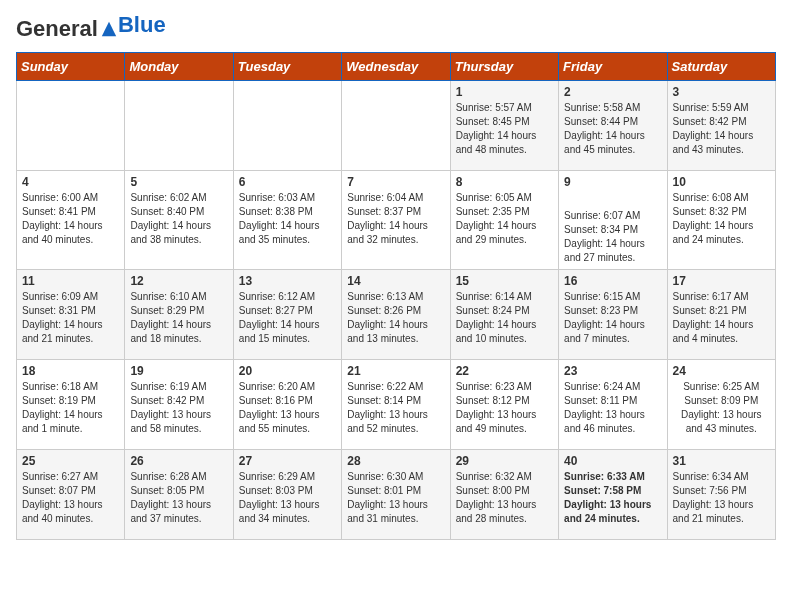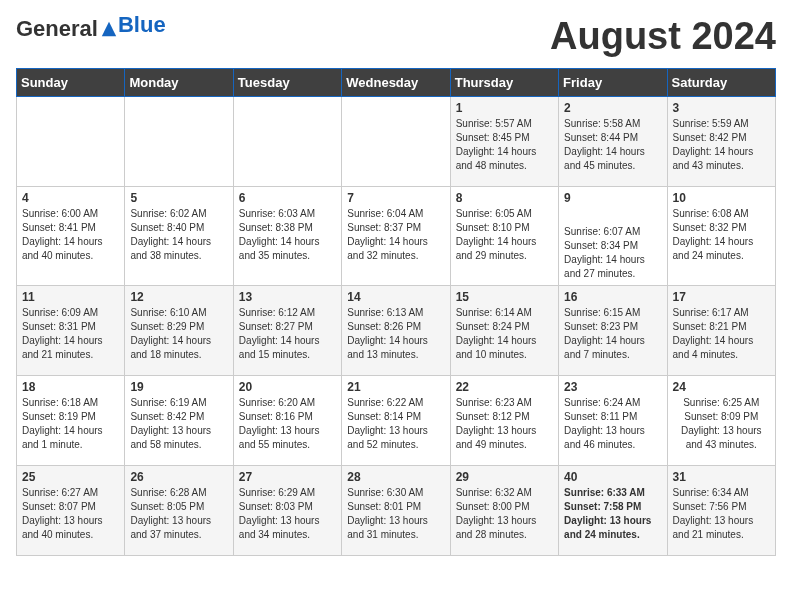--- a/index.html
+++ b/index.html
@@ -45,22 +45,23 @@
     .location-title {
       font-size: 16px;
       color: #555;
     }
     table {
       width: 100%;
       border-collapse: collapse;
       table-layout: fixed;
     }
     thead tr {
-      background-color: #404040;
+      background-color: #c2410c;
       color: #fff;
+      font-style: italic;
     }
     thead th {
       padding: 6px 4px;
       font-size: 13px;
       font-weight: bold;
       text-align: left;
       border: 1px solid #1565c0;
     }
     tbody tr {
       vertical-align: top;
@@ -98,21 +99,20 @@
   <div class="logo">
     <div class="logo-text">
       <span class="logo-general">General</span>
       <svg class="logo-icon" viewBox="0 0 20 20">
         <polygon points="10,2 18,18 2,18" fill="#1565c0"></polygon>
       </svg>
     </div>
     <div style="font-size:22px; font-weight:bold; color:#1565c0; margin-top:-4px;">Blue</div>
   </div>
   <div class="title-section">
-    <div class="month-title">August 2024</div>
   </div>
 </div>
 
 <table>
   <thead>
     <tr>
     <th>Sunday</th>
         <th>Monday</th>
         <th>Tuesday</th>
         <th>Wednesday</th>
@@ -174,21 +174,21 @@
         <td>
           <span class="day-number">7</span>
           <div class="day-info" style="white-space: pre-line;">Sunrise: 6:04 AM
 Sunset: 8:37 PM
 Daylight: 14 hours
 and 32 minutes.</div>
         </td>
         <td>
           <span class="day-number">8</span>
           <div class="day-info" style="white-space: pre-line;">Sunrise: 6:05 AM
-Sunset: 8:10 PM
+Sunset: 2:35 PM
 Daylight: 14 hours
 and 29 minutes.</div>
         </td>
         <td>
           <span class="day-number">9</span>
           <div class="day-info" style="white-space: pre-line; margin-top: 20px;">Sunrise: 6:07 AM
 Sunset: 8:34 PM
 Daylight: 14 hours
 and 27 minutes.</div>
         </td>

